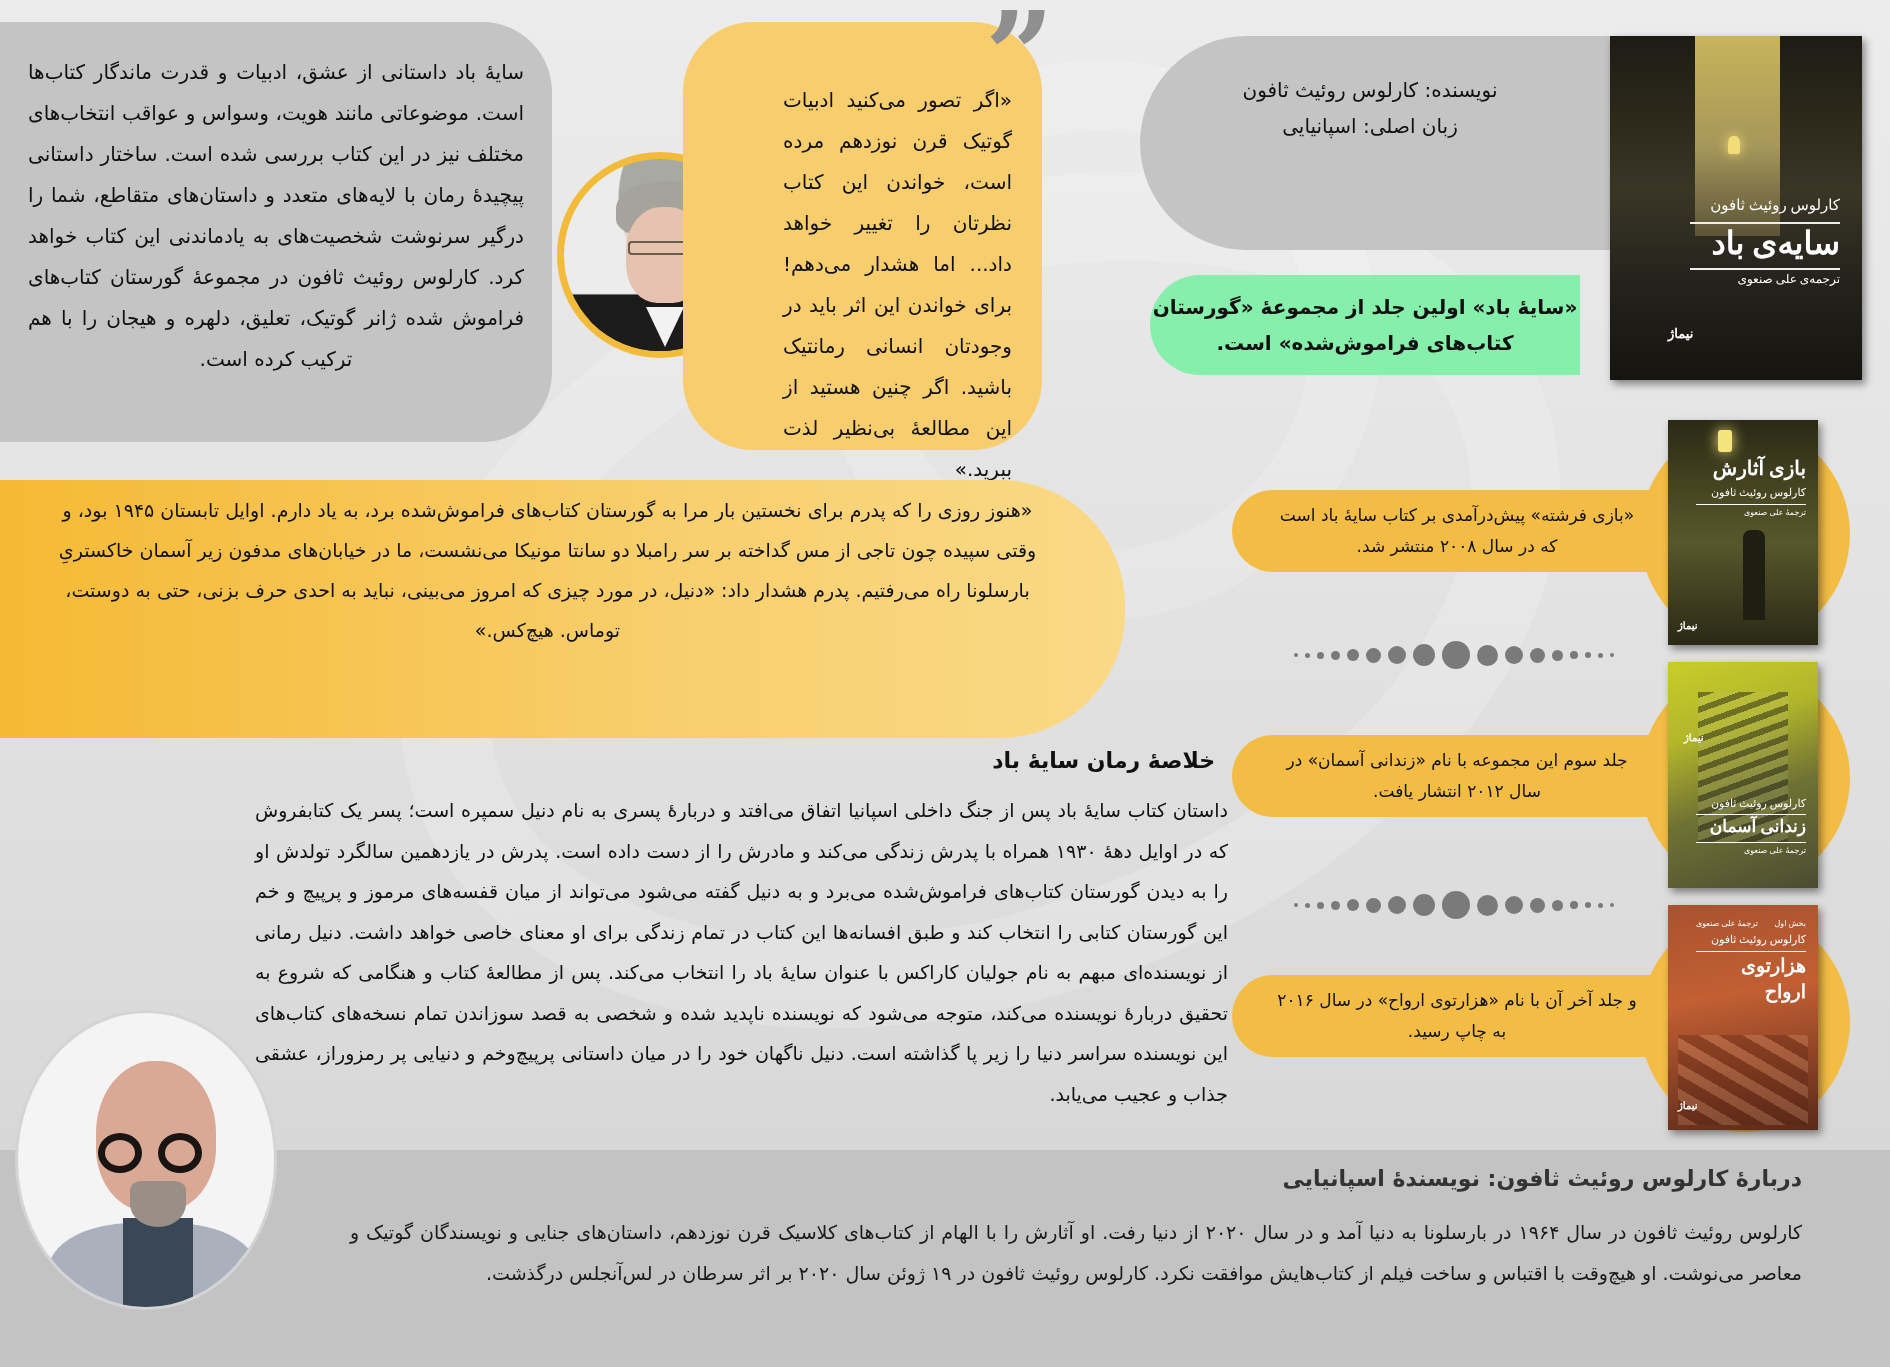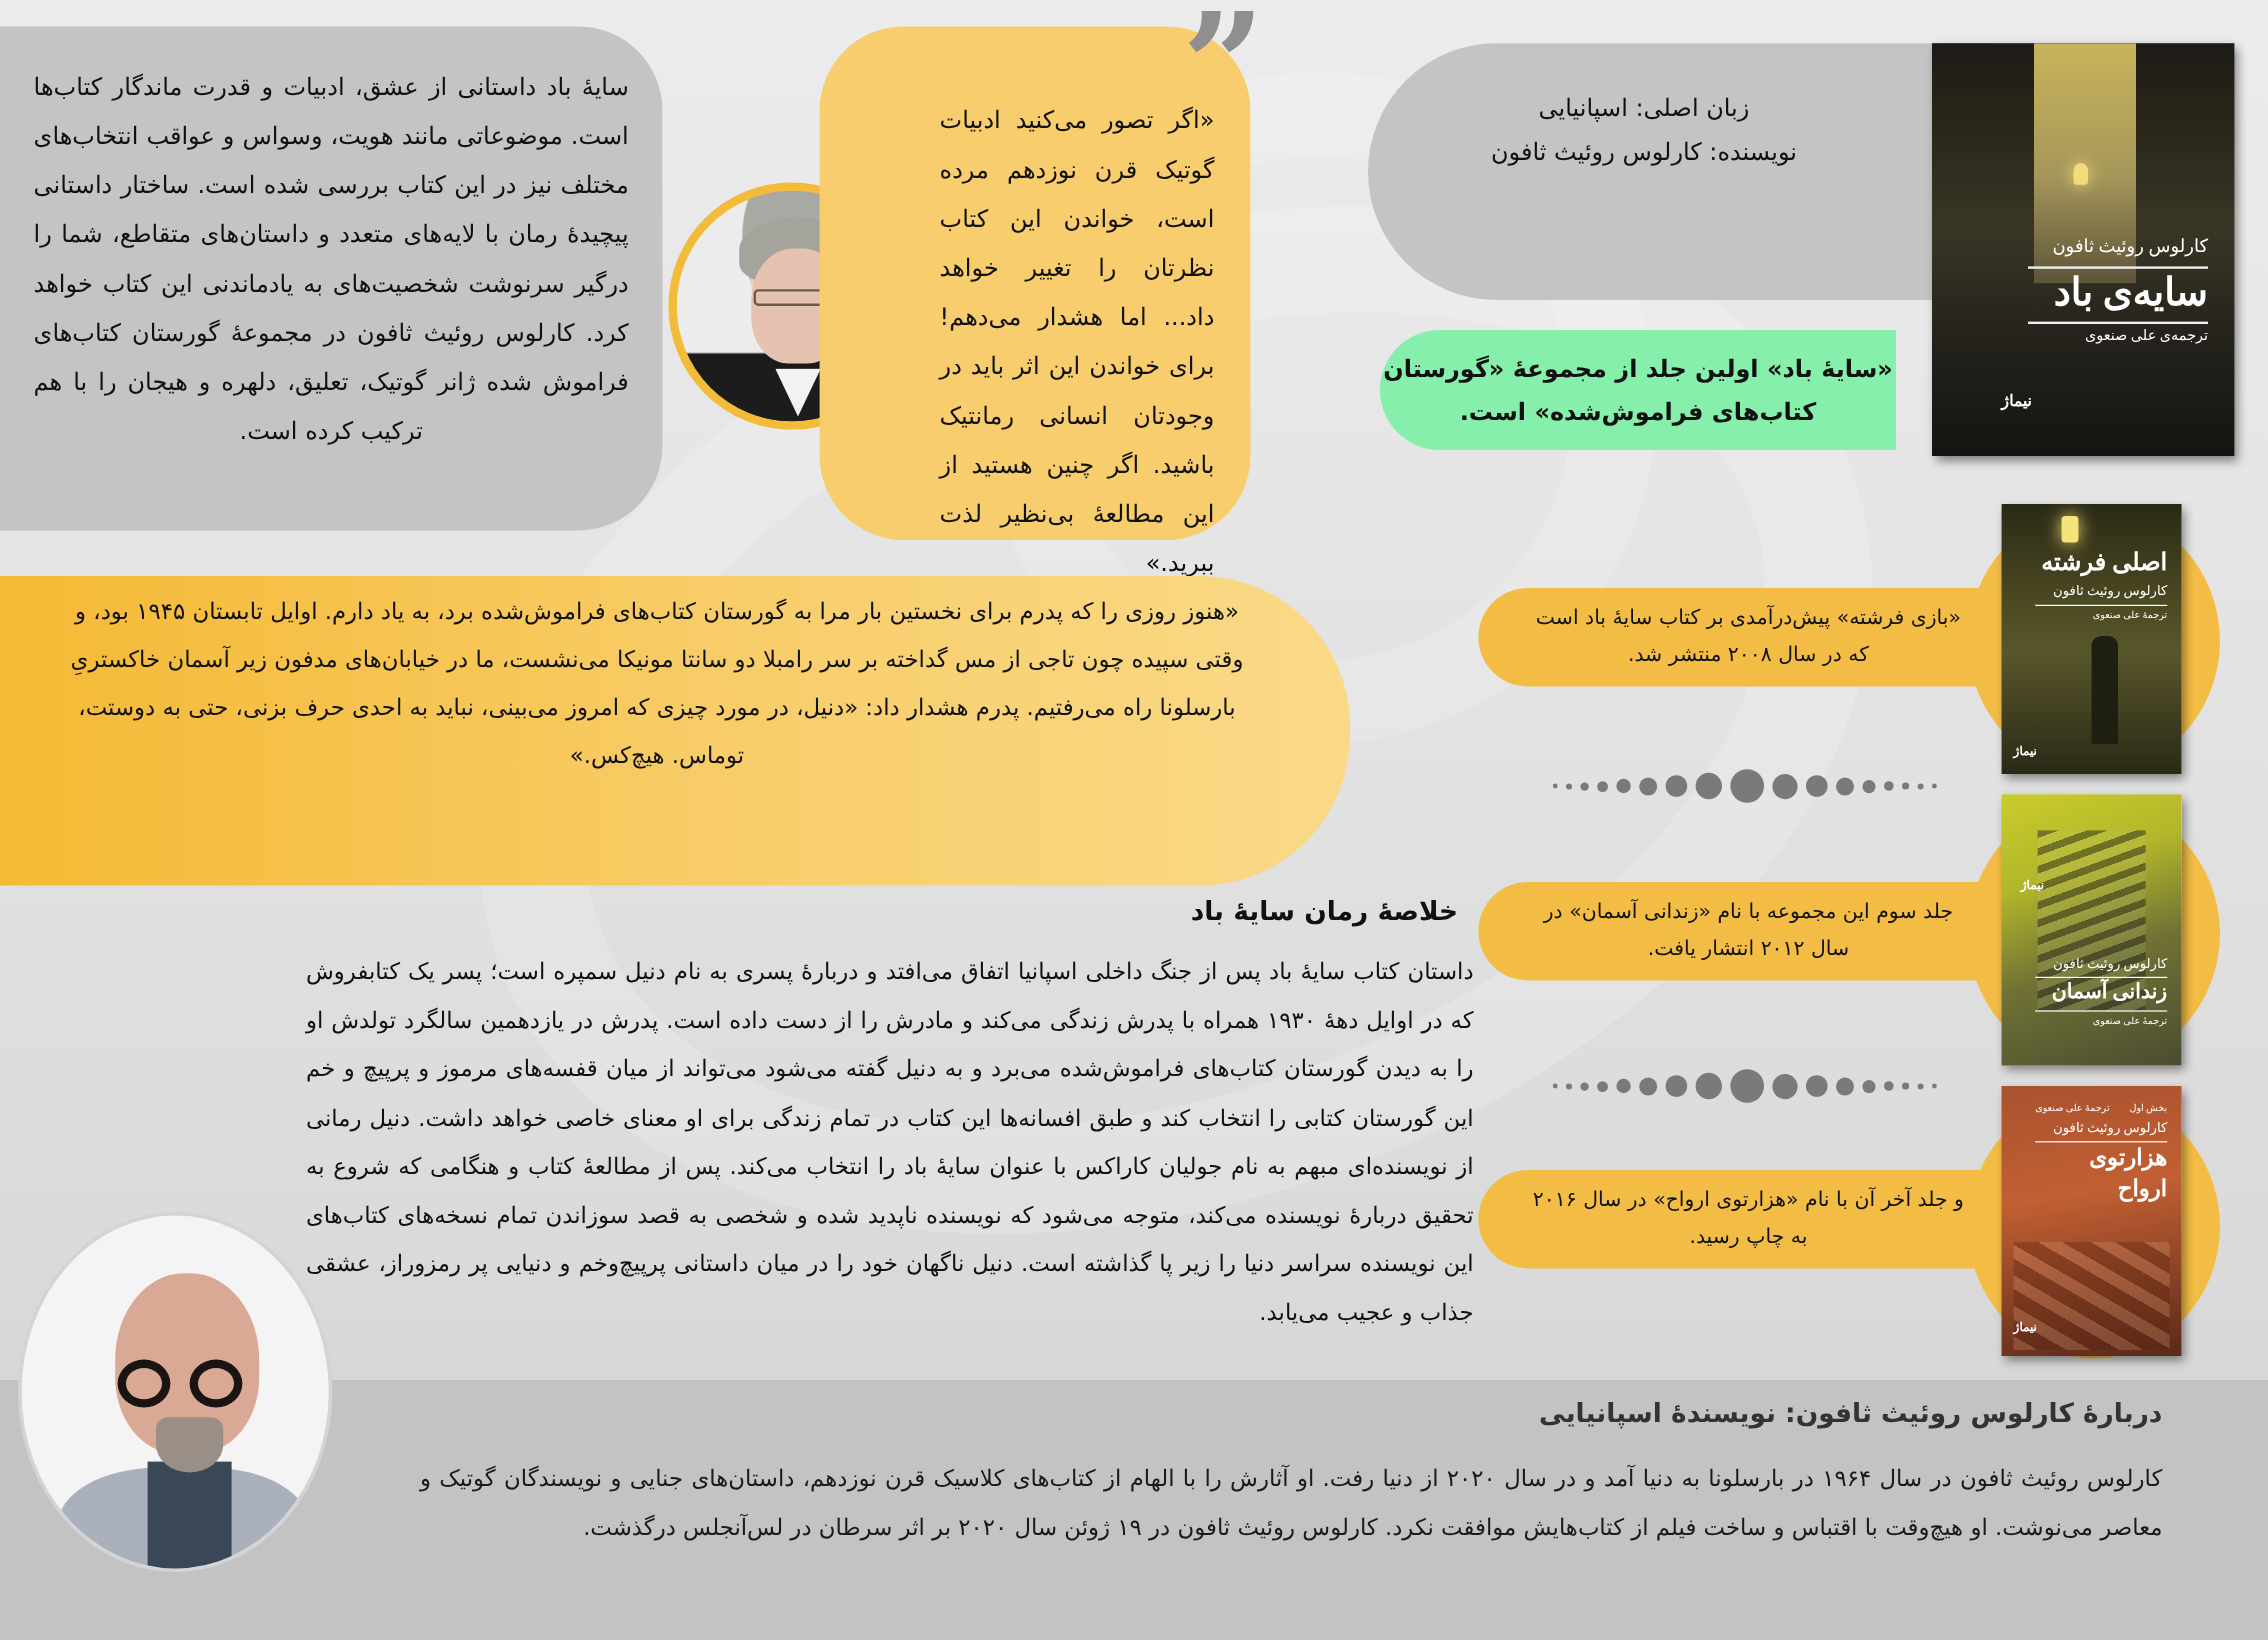--- a/index.html
+++ b/index.html
@@ -167,22 +167,22 @@
   <div class="glasses"></div>
 </div>
 
 <div id="quote-box" class="abs">
   <p class="q-text">«اگر تصور می‌کنید ادبیات گوتیک قرن نوزدهم مرده است، خواندن این کتاب نظرتان را تغییر خواهد داد... اما هشدار می‌دهم! برای خواندن این اثر باید در وجودتان انسانی رمانتیک باشید. اگر چنین هستید از این مطالعهٔ بی‌نظیر لذت ببرید.»</p>
   <p class="q-author">- استیفن مبهم</p>
 </div>
 <div id="quote-marks" class="abs">”</div>
 
 <div id="title-box" class="abs gray-box">
+  <p>نویسنده: کارلوس روئیث ثافون</p>
   <p>زبان اصلی: اسپانیایی</p>
-  <p>نویسنده: کارلوس روئیث ثافون</p>
 </div>
 
 <div id="series-pill" class="abs yellow">
   <span>«سایهٔ باد» اولین جلد از مجموعهٔ «گورستان کتاب‌های فراموش‌شده» است.</span>
 </div>
 
 <div id="cover1" class="cover">
   <div class="sky"></div>
   <div class="lamp"></div>
   <div class="c-author">کارلوس روئیث ثافون</div>
@@ -199,21 +199,21 @@
 
 <div id="summary-title" class="abs">خلاصهٔ رمان سایهٔ باد</div>
 <div id="summary-text" class="abs">داستان کتاب سایهٔ باد پس از جنگ داخلی اسپانیا اتفاق می‌افتد و دربارهٔ پسری به نام دنیل سمپره است؛ پسر یک کتابفروش که در اوایل دههٔ ۱۹۳۰ همراه با پدرش زندگی می‌کند و مادرش را از دست داده است. پدرش در یازدهمین سالگرد تولدش او را به دیدن گورستان کتاب‌های فراموش‌شده می‌برد و به دنیل گفته می‌شود می‌تواند از میان قفسه‌های مرموز و پرپیچ و خم این گورستان کتابی را انتخاب کند و طبق افسانه‌ها این کتاب در تمام زندگی برای او معنای خاصی خواهد داشت. دنیل رمانی از نویسنده‌ای مبهم به نام جولیان کاراکس با عنوان سایهٔ باد را انتخاب می‌کند. پس از مطالعهٔ کتاب و هنگامی که شروع به تحقیق دربارهٔ نویسنده می‌کند، متوجه می‌شود که نویسنده ناپدید شده و شخصی به قصد سوزاندن تمام نسخه‌های کتاب‌های این نویسنده سراسر دنیا را زیر پا گذاشته است. دنیل ناگهان خود را در میان داستانی پرپیچ‌وخم و دنیایی پر رمزوراز، عشقی جذاب و عجیب می‌یابد.</div>
 
 <div class="s-halo" style="left:1640px; top:424px;"></div>
 <div class="s-pill" style="top:490px;">
   <span>«بازی فرشته» پیش‌درآمدی بر کتاب سایهٔ باد است که در سال ۲۰۰۸ منتشر شد.</span>
 </div>
 <div id="cover2" class="cover">
   <div style="position:absolute;left:50px;top:10px;width:14px;height:22px;background:#f4e47a;border-radius:3px;box-shadow:0 0 14px #f4e47a;"></div>
-  <div class="small-title" style="top:36px;">اصلی فرشته</div>
+  <div class="small-title" style="top:36px;">بازی آثارش</div>
   <div class="small-author" style="top:66px;">کارلوس روئیث ثافون</div>
   <div class="small-rule" style="top:84px;"></div>
   <div class="small-trans" style="top:88px;">ترجمهٔ علی صنعوی</div>
   <div style="position:absolute;left:75px;top:110px;width:22px;height:90px;background:#1f1e12;border-radius:8px 8px 0 0;"></div>
   <div class="small-pub" style="top:200px;">نیماژ</div>
 </div>
 
 <div class="dots" style="top:638px;">
   <span style="width:4px;height:4px"></span>
     <span style="width:5px;height:5px"></span>

